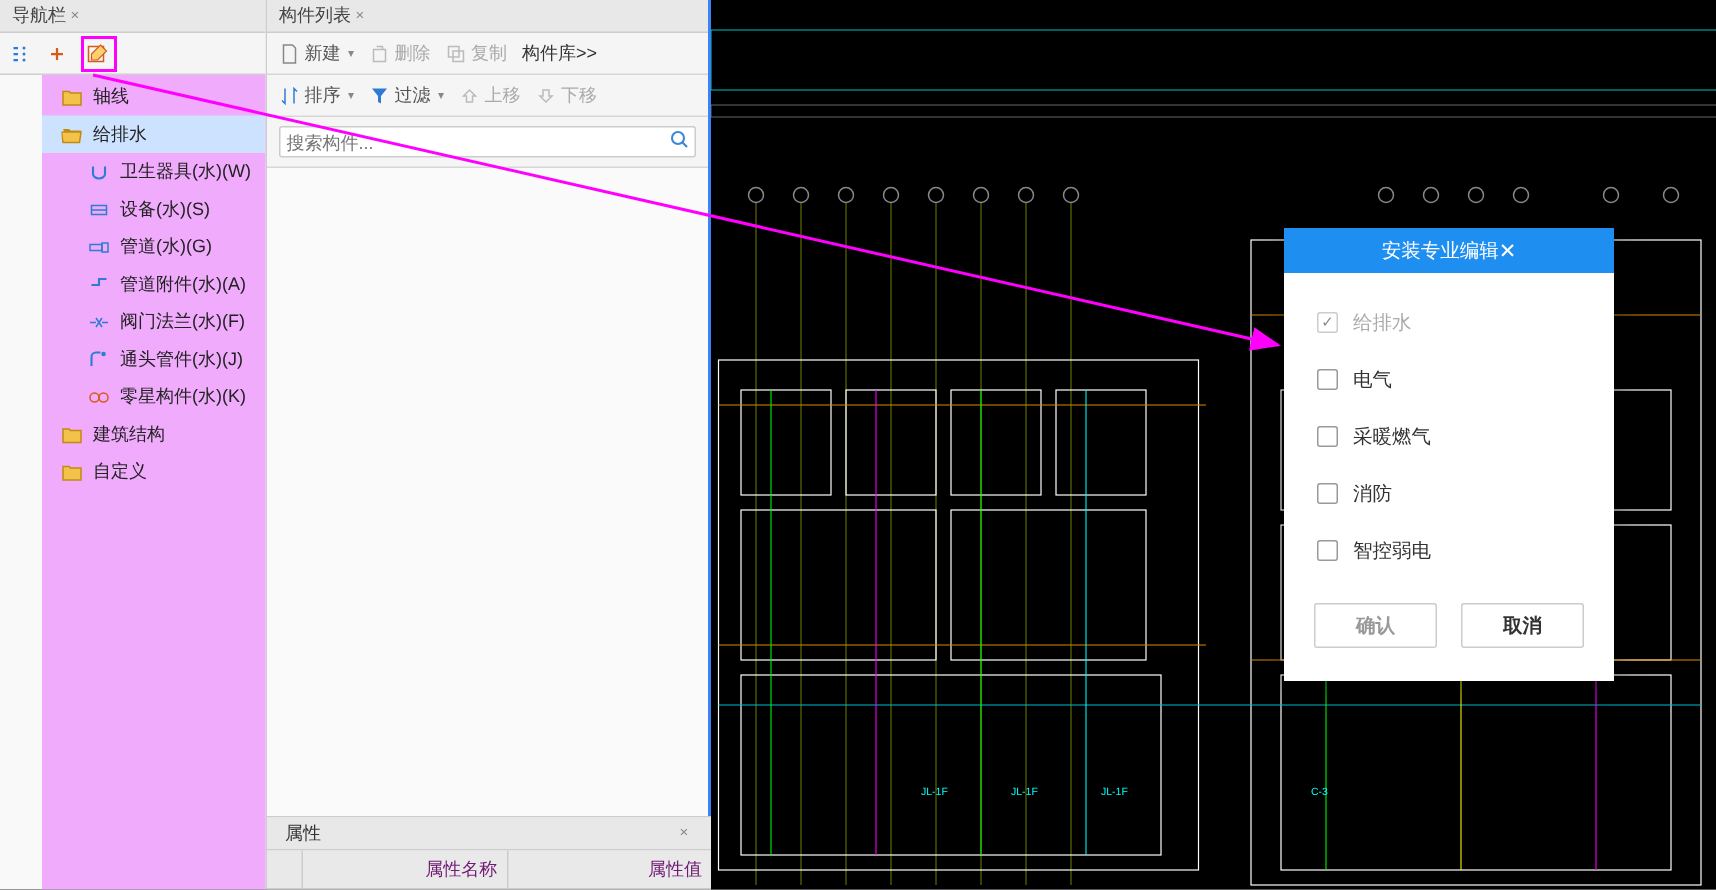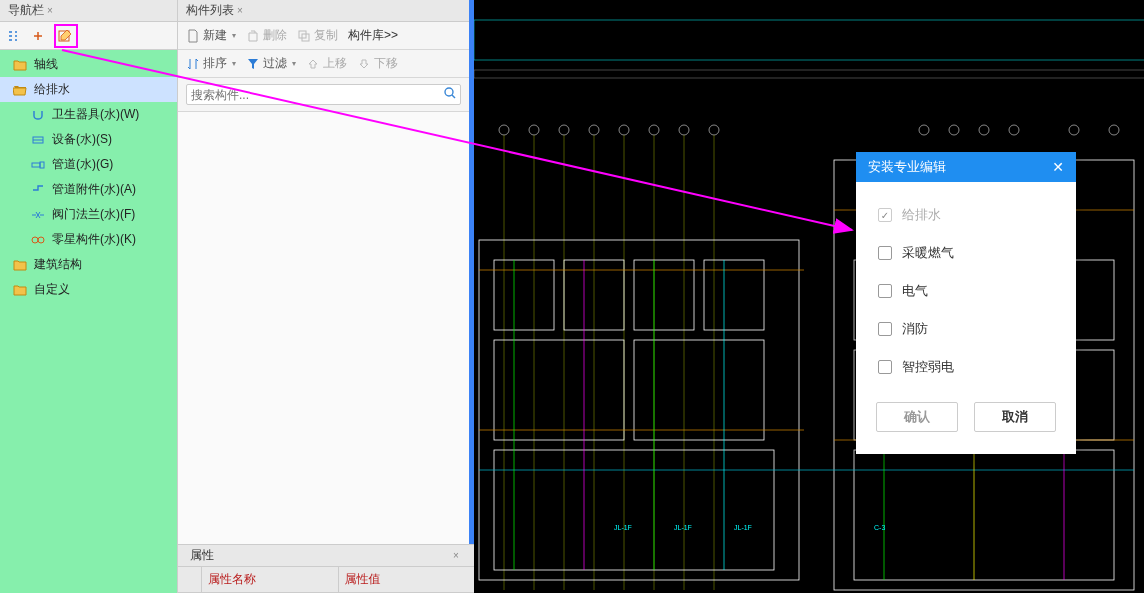--- a/index.html
+++ b/index.html
@@ -55,23 +55,24 @@
   display: flex; align-items: center; justify-content: center;
   cursor: pointer;
 }
 .highlight-box {
   border: 2px solid magenta;
   padding: 2px;
   display: flex; align-items: center; justify-content: center;
 }
 .nav-tree {
   flex: 1;
-  background: #86efac;
+  background: #f0abfc;
   overflow: auto;
   padding: 2px 0;
+  margin-left: 28px;
 }
 .tree-row {
   display: flex;
   align-items: center;
   padding: 4px 6px;
   gap: 6px;
   cursor: pointer;
   white-space: nowrap;
 }
 .tree-row.selected { background: #cde2ff; }
@@ -79,21 +80,21 @@
 .tree-icon {
   width: 16px; height: 14px;
   display: inline-flex; align-items: center; justify-content: center;
 }
 .tree-label { font-size: 12px; color: #222; }
 
 
 .comp-panel {
   width: 296px;
   background: #701a75;
-  border-right: 5px solid #3b82f6;
+  border-right: 2px solid #3b82f6;
   display: flex;
   flex-direction: column;
 }
 .comp-toolbar1, .comp-toolbar2 {
   background: #f5f5f5;
   border-bottom: 1px solid #d7d7d7;
   padding: 4px 8px;
   display: flex;
   align-items: center;
   gap: 10px;
@@ -148,22 +149,22 @@
 }
 .prop-grid-head {
   display: flex;
   background: #e9e9e9;
   border-bottom: 1px solid #ccc;
 }
 .prop-col {
   flex: 1;
   padding: 4px 6px;
   font-size: 12px;
-  color: #b91c1c;
-  text-align: left;
+  color: #701a75;
+  text-align: right;
   border-right: 1px solid #ccc;
 }
 .prop-col:last-child { border-right: none; }
 
 
 .canvas {
   flex: 1;
   background: #000;
   position: relative;
   overflow: hidden;
@@ -179,21 +180,21 @@
   background: #fff;
   box-shadow: 0 4px 18px rgba(0,0,0,0.35);
   z-index: 50;
 }
 .modal-title {
   background: #1f8ef1;
   color: #fff;
   padding: 6px 12px;
   font-size: 13px;
   display: flex;
-  justify-content: space-between;
+  justify-content: center;
   align-items: center;
 }
 .modal-close { cursor: pointer; font-size: 14px; }
 .modal-body { padding: 14px 22px 8px 22px; }
 .chk-row {
   display: flex; align-items: center; gap: 10px;
   padding: 10px 0;
   font-size: 13px;
   color: #333;
 }
@@ -327,20 +328,30 @@
           <span class="tree-label">管道附件(水)(A)</span>
         </div>
         <div class="tree-row">
           <span class="indent" style="width: 18px;"></span>
           <span class="tree-icon">
             <svg width="14" height="12">
               <path d="M1 6h4 M9 6h4 M5 3l4 6 M5 9l4-6" stroke="#2c7cd6" fill="none"></path>
             </svg>
           </span>
           <span class="tree-label">阀门法兰(水)(F)</span>
+        </div>
+        <div class="tree-row">
+          <span class="indent" style="width: 18px;"></span>
+          <span class="tree-icon">
+            <svg width="14" height="12">
+              <path d="M2 10V4a3 3 0 0 1 3-3h3" fill="none" stroke="#2c7cd6" stroke-width="1.4"></path>
+              <circle cx="10" cy="2" r="1.5" fill="#2c7cd6"></circle>
+            </svg>
+          </span>
+          <span class="tree-label">通头管件(水)(J)</span>
         </div>
         <div class="tree-row">
           <span class="indent" style="width: 18px;"></span>
           <span class="tree-icon">
             <svg width="14" height="12">
               <circle cx="4" cy="6" r="3" fill="none" stroke="#d65a1a"></circle>
               <circle cx="10" cy="6" r="3" fill="none" stroke="#d65a1a"></circle>
             </svg>
           </span>
           <span class="tree-label">零星构件(水)(K)</span>
@@ -546,25 +557,25 @@
     <span>安装专业编辑</span>
     <span class="modal-close">✕</span>
   </div>
   <div class="modal-body" id="modal-body">
       <div class="chk-row disabled">
         <span class="chk">✓</span>
         <span>给排水</span>
       </div>
       <div class="chk-row">
         <span class="chk"></span>
-        <span>采暖燃气</span>
+        <span>电气</span>
       </div>
       <div class="chk-row">
         <span class="chk"></span>
-        <span>电气</span>
+        <span>采暖燃气</span>
       </div>
       <div class="chk-row">
         <span class="chk"></span>
         <span>消防</span>
       </div>
       <div class="chk-row">
         <span class="chk"></span>
         <span>智控弱电</span>
       </div>
     </div>

